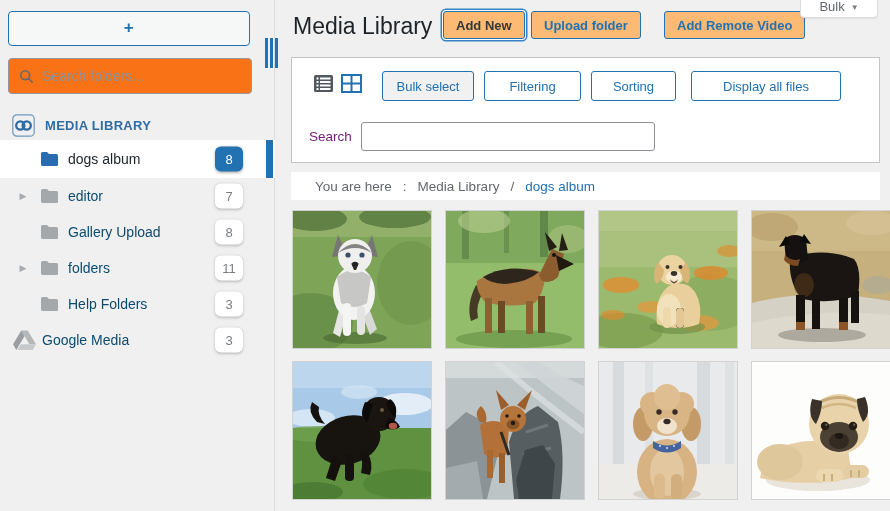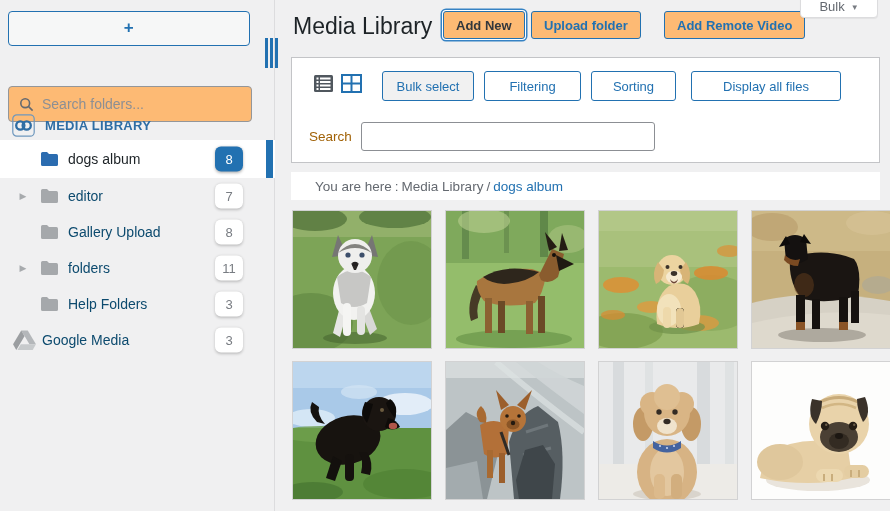--- a/index.html
+++ b/index.html
@@ -23,22 +23,22 @@
     display:flex; align-items:center; justify-content:center; gap:7px; cursor:pointer;
   }
   .add-folder-btn .plus { font-size:17px; font-weight:bold; margin-top:-2px; }
   .resize-handle {
     position:absolute; left:265px; top:38px; height:30px; width:14px;
     display:flex; gap:2px; cursor:col-resize; z-index:5;
   }
   .resize-handle span { width:3px; height:30px; background:#2271b1; }
   .folder-search {
     position:absolute; left:8px; top:58px; width:244px; height:36px;
-    background:#fdba74; border:1px solid #949699; border-radius:4px;
-    display:flex; align-items:center; padding:0 10px; gap:8px;margin-top:28px;
+    background:#f97316; border:1px solid #949699; border-radius:4px;
+    display:flex; align-items:center; padding:0 10px; gap:8px;
   }
   .folder-search input {
     border:none; outline:none; flex:1; font-size:14px;
     font-family:"Liberation Sans", sans-serif; color:#3c434a; background:transparent;
   }
   .folder-search input::placeholder { color:#8c8f94; }
   .lib-header {
     position:absolute; left:12px; top:112px; height:26px;
     display:flex; align-items:center; gap:10px;
   }
@@ -100,30 +100,30 @@
   .tbtn {
     position:absolute; top:13px; height:30px;
     background:#fff; border:1px solid #2271b1; border-radius:3px;
     color:#2271b1; font-size:13px;
     display:flex; align-items:center; justify-content:center; cursor:pointer;
   }
   .tbtn.bulk { left:90px; width:92px; background:#f1f1f1; }
   .tbtn.filtering { left:192px; width:97px; }
   .tbtn.sorting { left:299px; width:85px; }
   .tbtn.display-all { left:399px; width:150px; }
-  .search-row-label { position:absolute; left:17px; top:71px; font-size:13.5px; color:#a16207; }
+  .search-row-label { position:absolute; left:17px; top:71px; font-size:13.5px; color:#701a75; }
   .media-search-input {
     position:absolute; left:69px; top:64px; width:294px; height:29px;
     border:1px solid #8c8f94; border-radius:3px; background:#fff;
     font-family:"Liberation Sans", sans-serif; font-size:13px; padding:0 8px; outline:none; color:#2c3338;
   }
   
   .breadcrumb {
     position:absolute; left:291px; top:172px; width:589px; height:28px;
-    background:#fff; display:flex; align-items:center; gap:3px;
+    background:#fff; display:flex; align-items:center; gap:11px;
     padding-left:24px; font-size:13.5px; color:#646970;
   }
   .breadcrumb .crumb-link { color:#2271b1; cursor:pointer; }
   
   .media-grid {
     position:absolute; left:293px; top:211px; width:597px;
     display:grid; grid-template-columns:repeat(4,138px); column-gap:15px; row-gap:14px;
   }
   .thumb {
     width:138px; height:137px; background:#fff; cursor:pointer;

